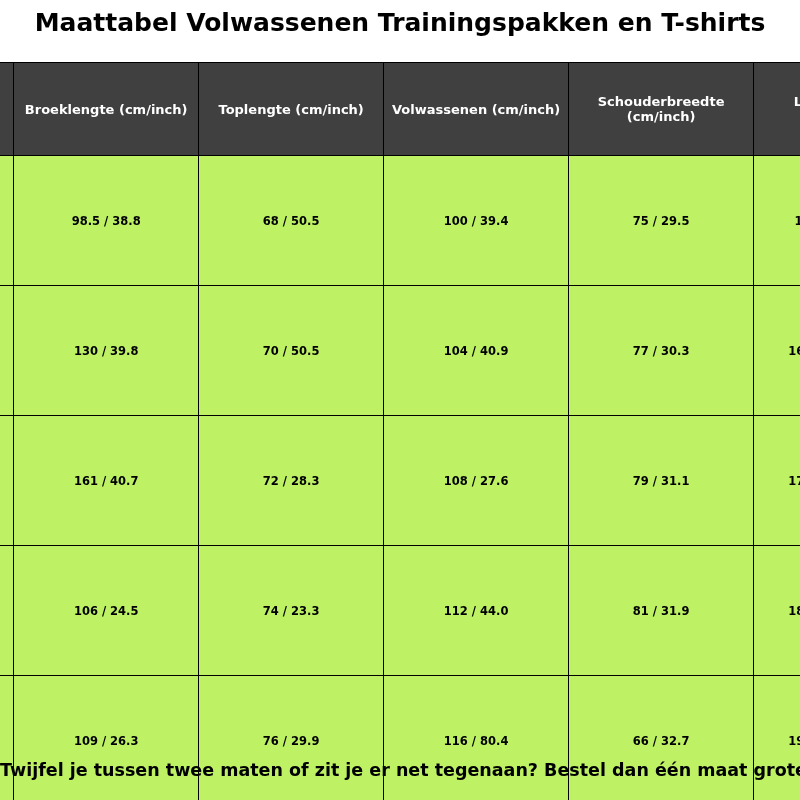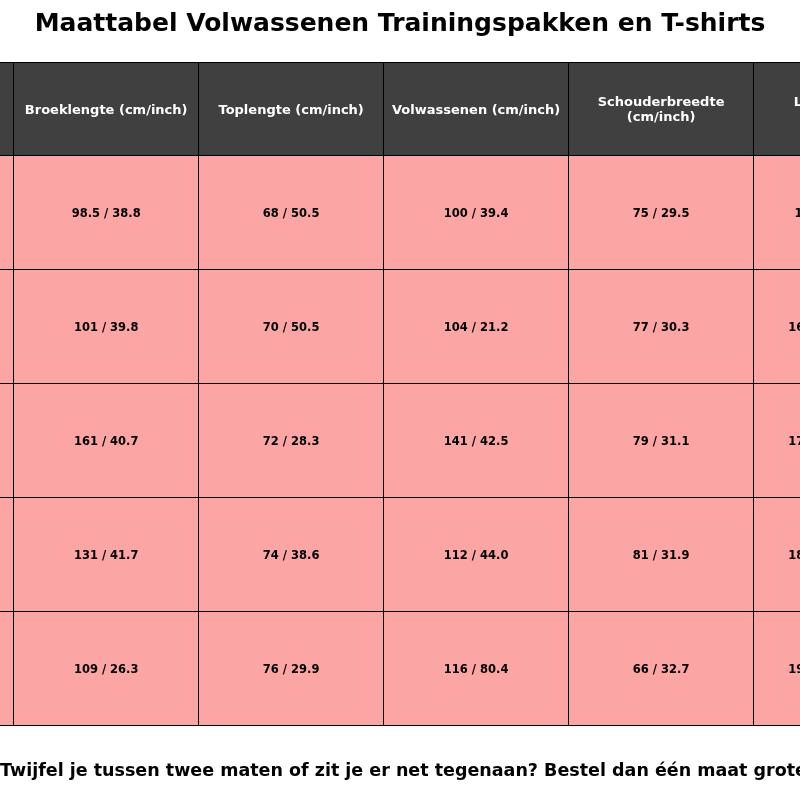--- a/index.html
+++ b/index.html
@@ -50,26 +50,26 @@
   }
   table.sizes thead th {
     background: #404040;
     color: #ffffff;
     font-size: 13px;
     font-weight: bold;
     height: 92px;
     padding: 0 6px;
   }
   table.sizes tbody td {
-    background: #fca5a5;
+    background: #bef264;
     color: #000000;
     font-size: 11.5px;
     font-weight: bold;
     height: 97px;
-    padding: 8px 6px;
+    padding: 16px 6px;
   }
   .col-size { width: 150px; }
   .col-std  { width: 170px; }
   .col-wide { width: 180px; }
   .footnote {
     position: absolute;
     top: 760px;
     left: 0;
     width: 800px;
     text-align: center;
@@ -110,38 +110,38 @@
         <tr>
           <td>S</td>
           <td>98.5 / 38.8</td>
           <td>68 / 50.5</td>
           <td>100 / 39.4</td>
           <td>75 / 29.5</td>
           <td>155-170 / 61-66.9</td>
         </tr>
         <tr>
           <td>M</td>
-          <td>101 / 39.8</td>
+          <td>130 / 39.8</td>
           <td>70 / 50.5</td>
-          <td>104 / 21.2</td>
+          <td>104 / 40.9</td>
           <td>77 / 30.3</td>
           <td>165-175 / 64.9-68.9</td>
         </tr>
         <tr>
           <td>L</td>
           <td>161 / 40.7</td>
           <td>72 / 28.3</td>
-          <td>141 / 42.5</td>
+          <td>108 / 27.6</td>
           <td>79 / 31.1</td>
           <td>170-185 / 66.9-72.8</td>
         </tr>
         <tr>
           <td>XL</td>
-          <td>131 / 41.7</td>
-          <td>74 / 38.6</td>
+          <td>106 / 24.5</td>
+          <td>74 / 23.3</td>
           <td>112 / 44.0</td>
           <td>81 / 31.9</td>
           <td>180-195 / 70.8-76.7</td>
         </tr>
         <tr>
           <td>XXL</td>
           <td>109 / 26.3</td>
           <td>76 / 29.9</td>
           <td>116 / 80.4</td>
           <td>66 / 32.7</td>

